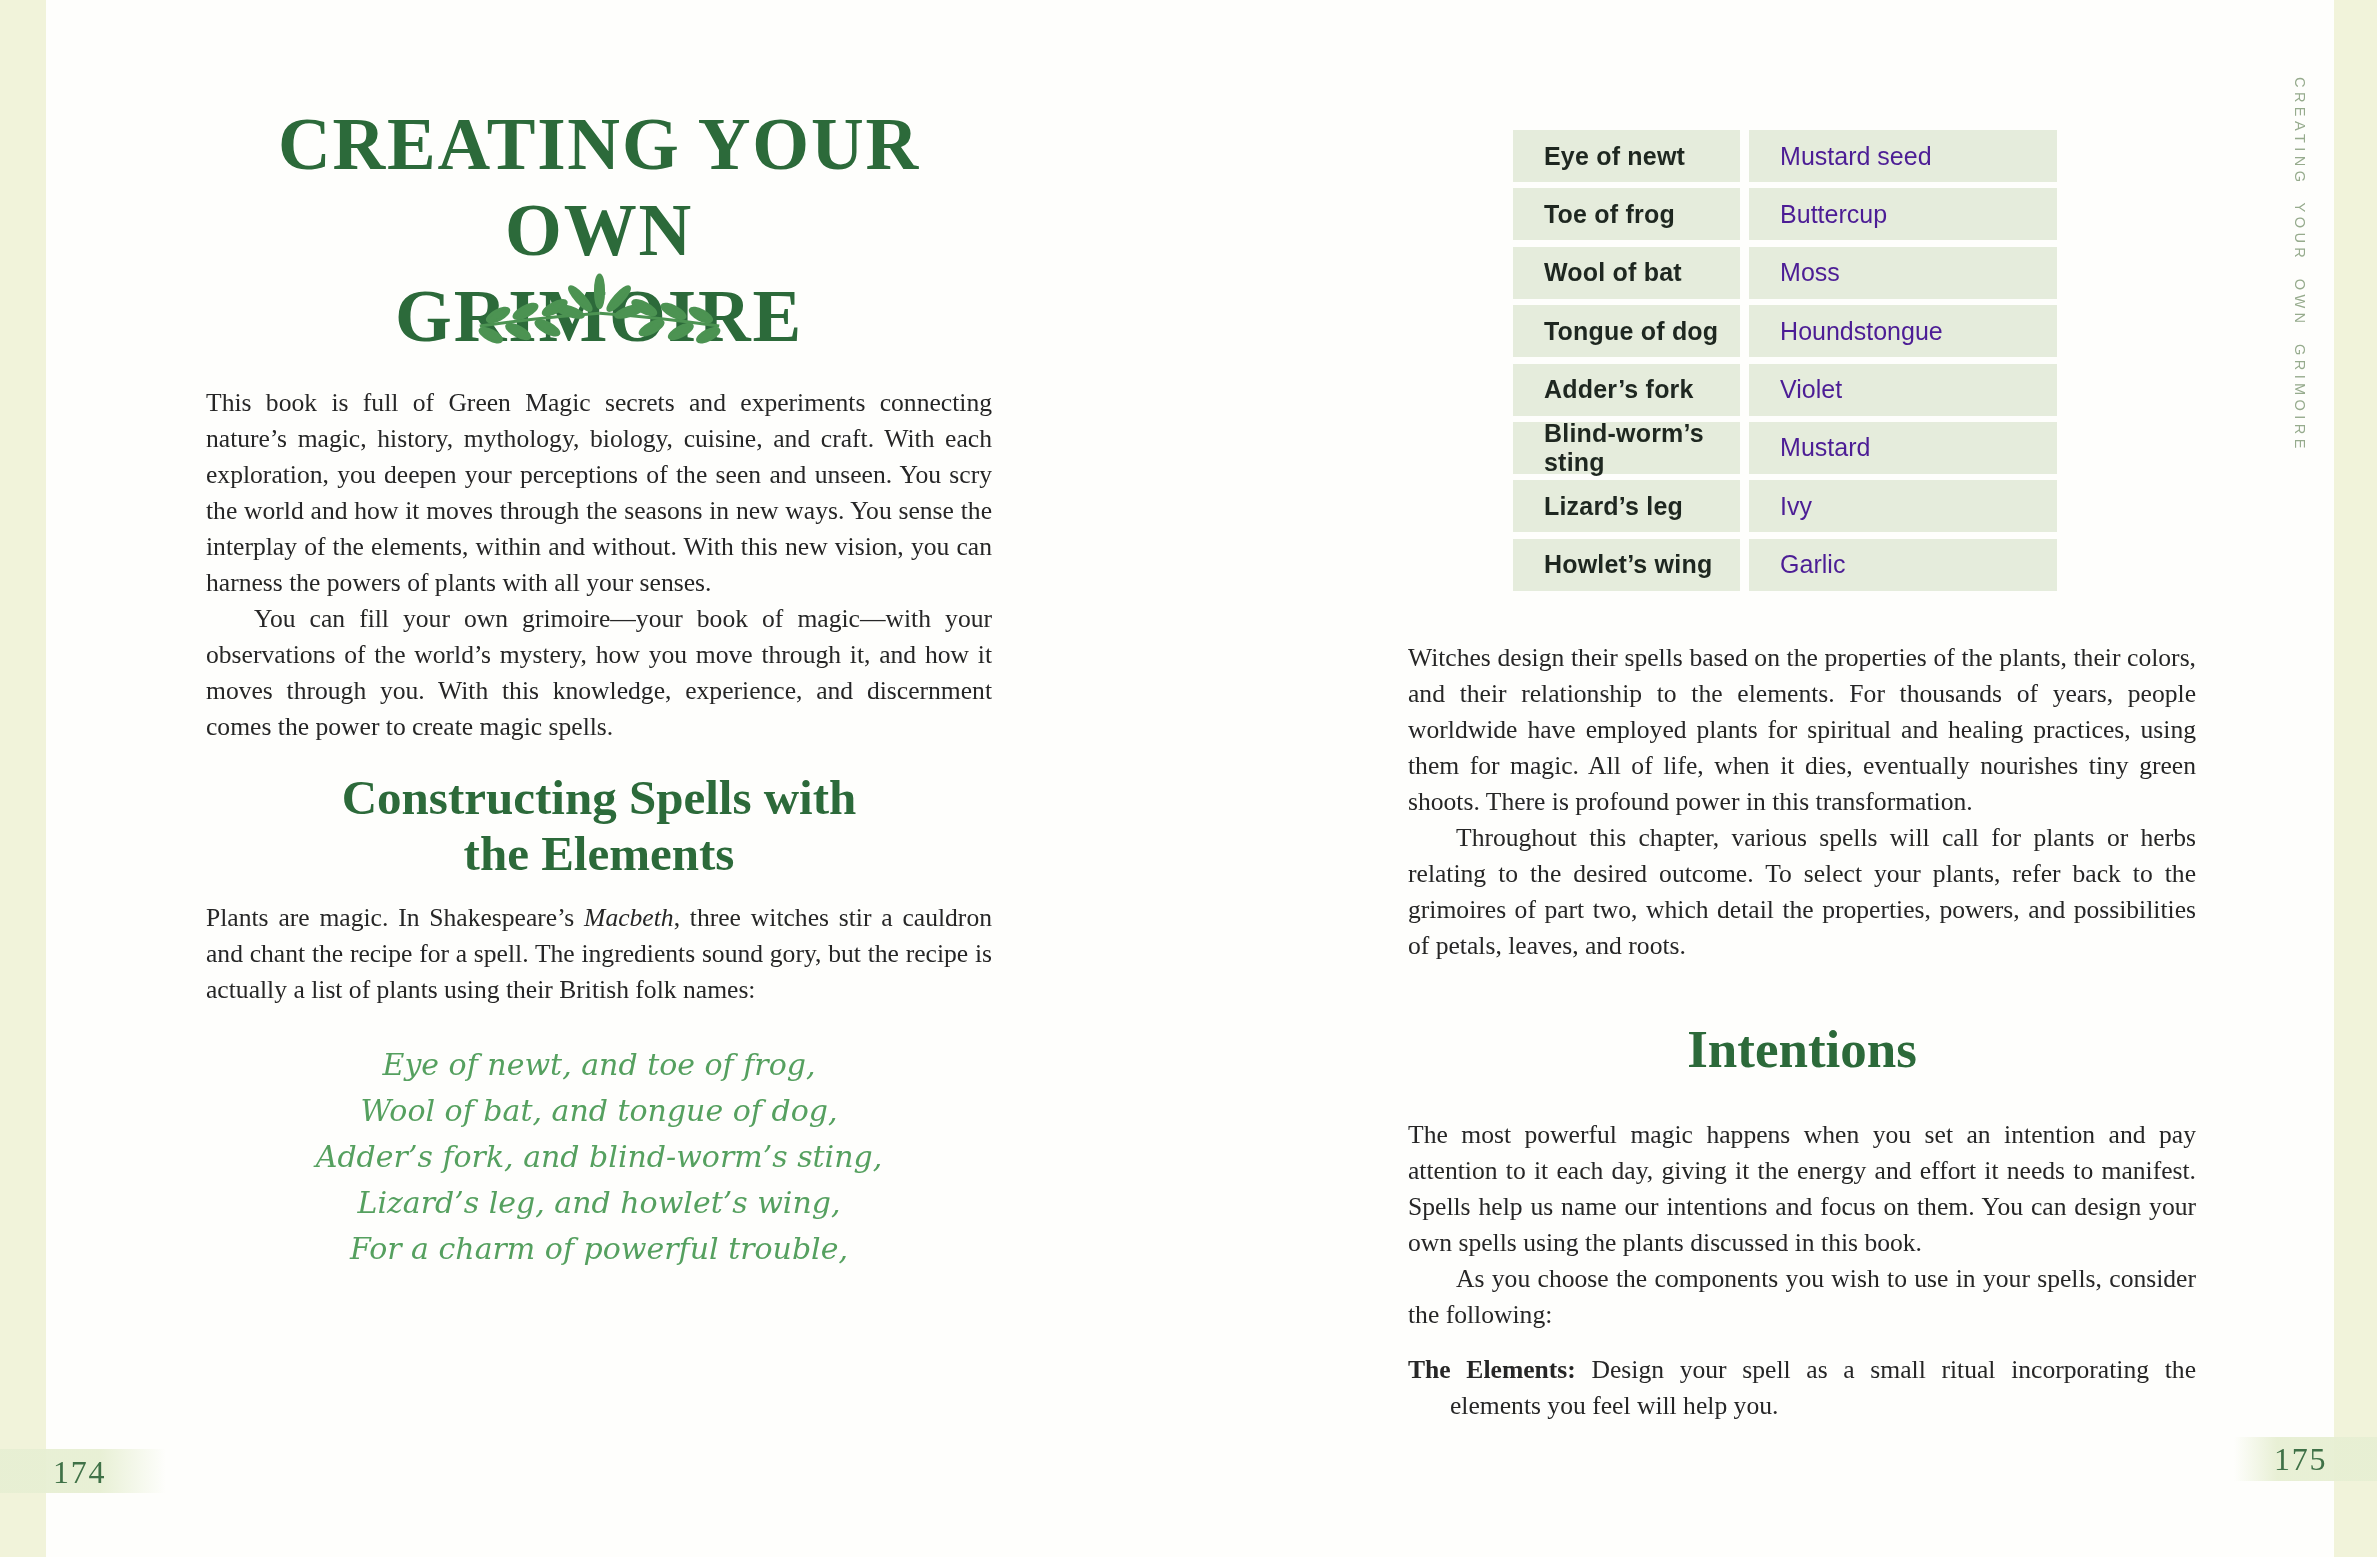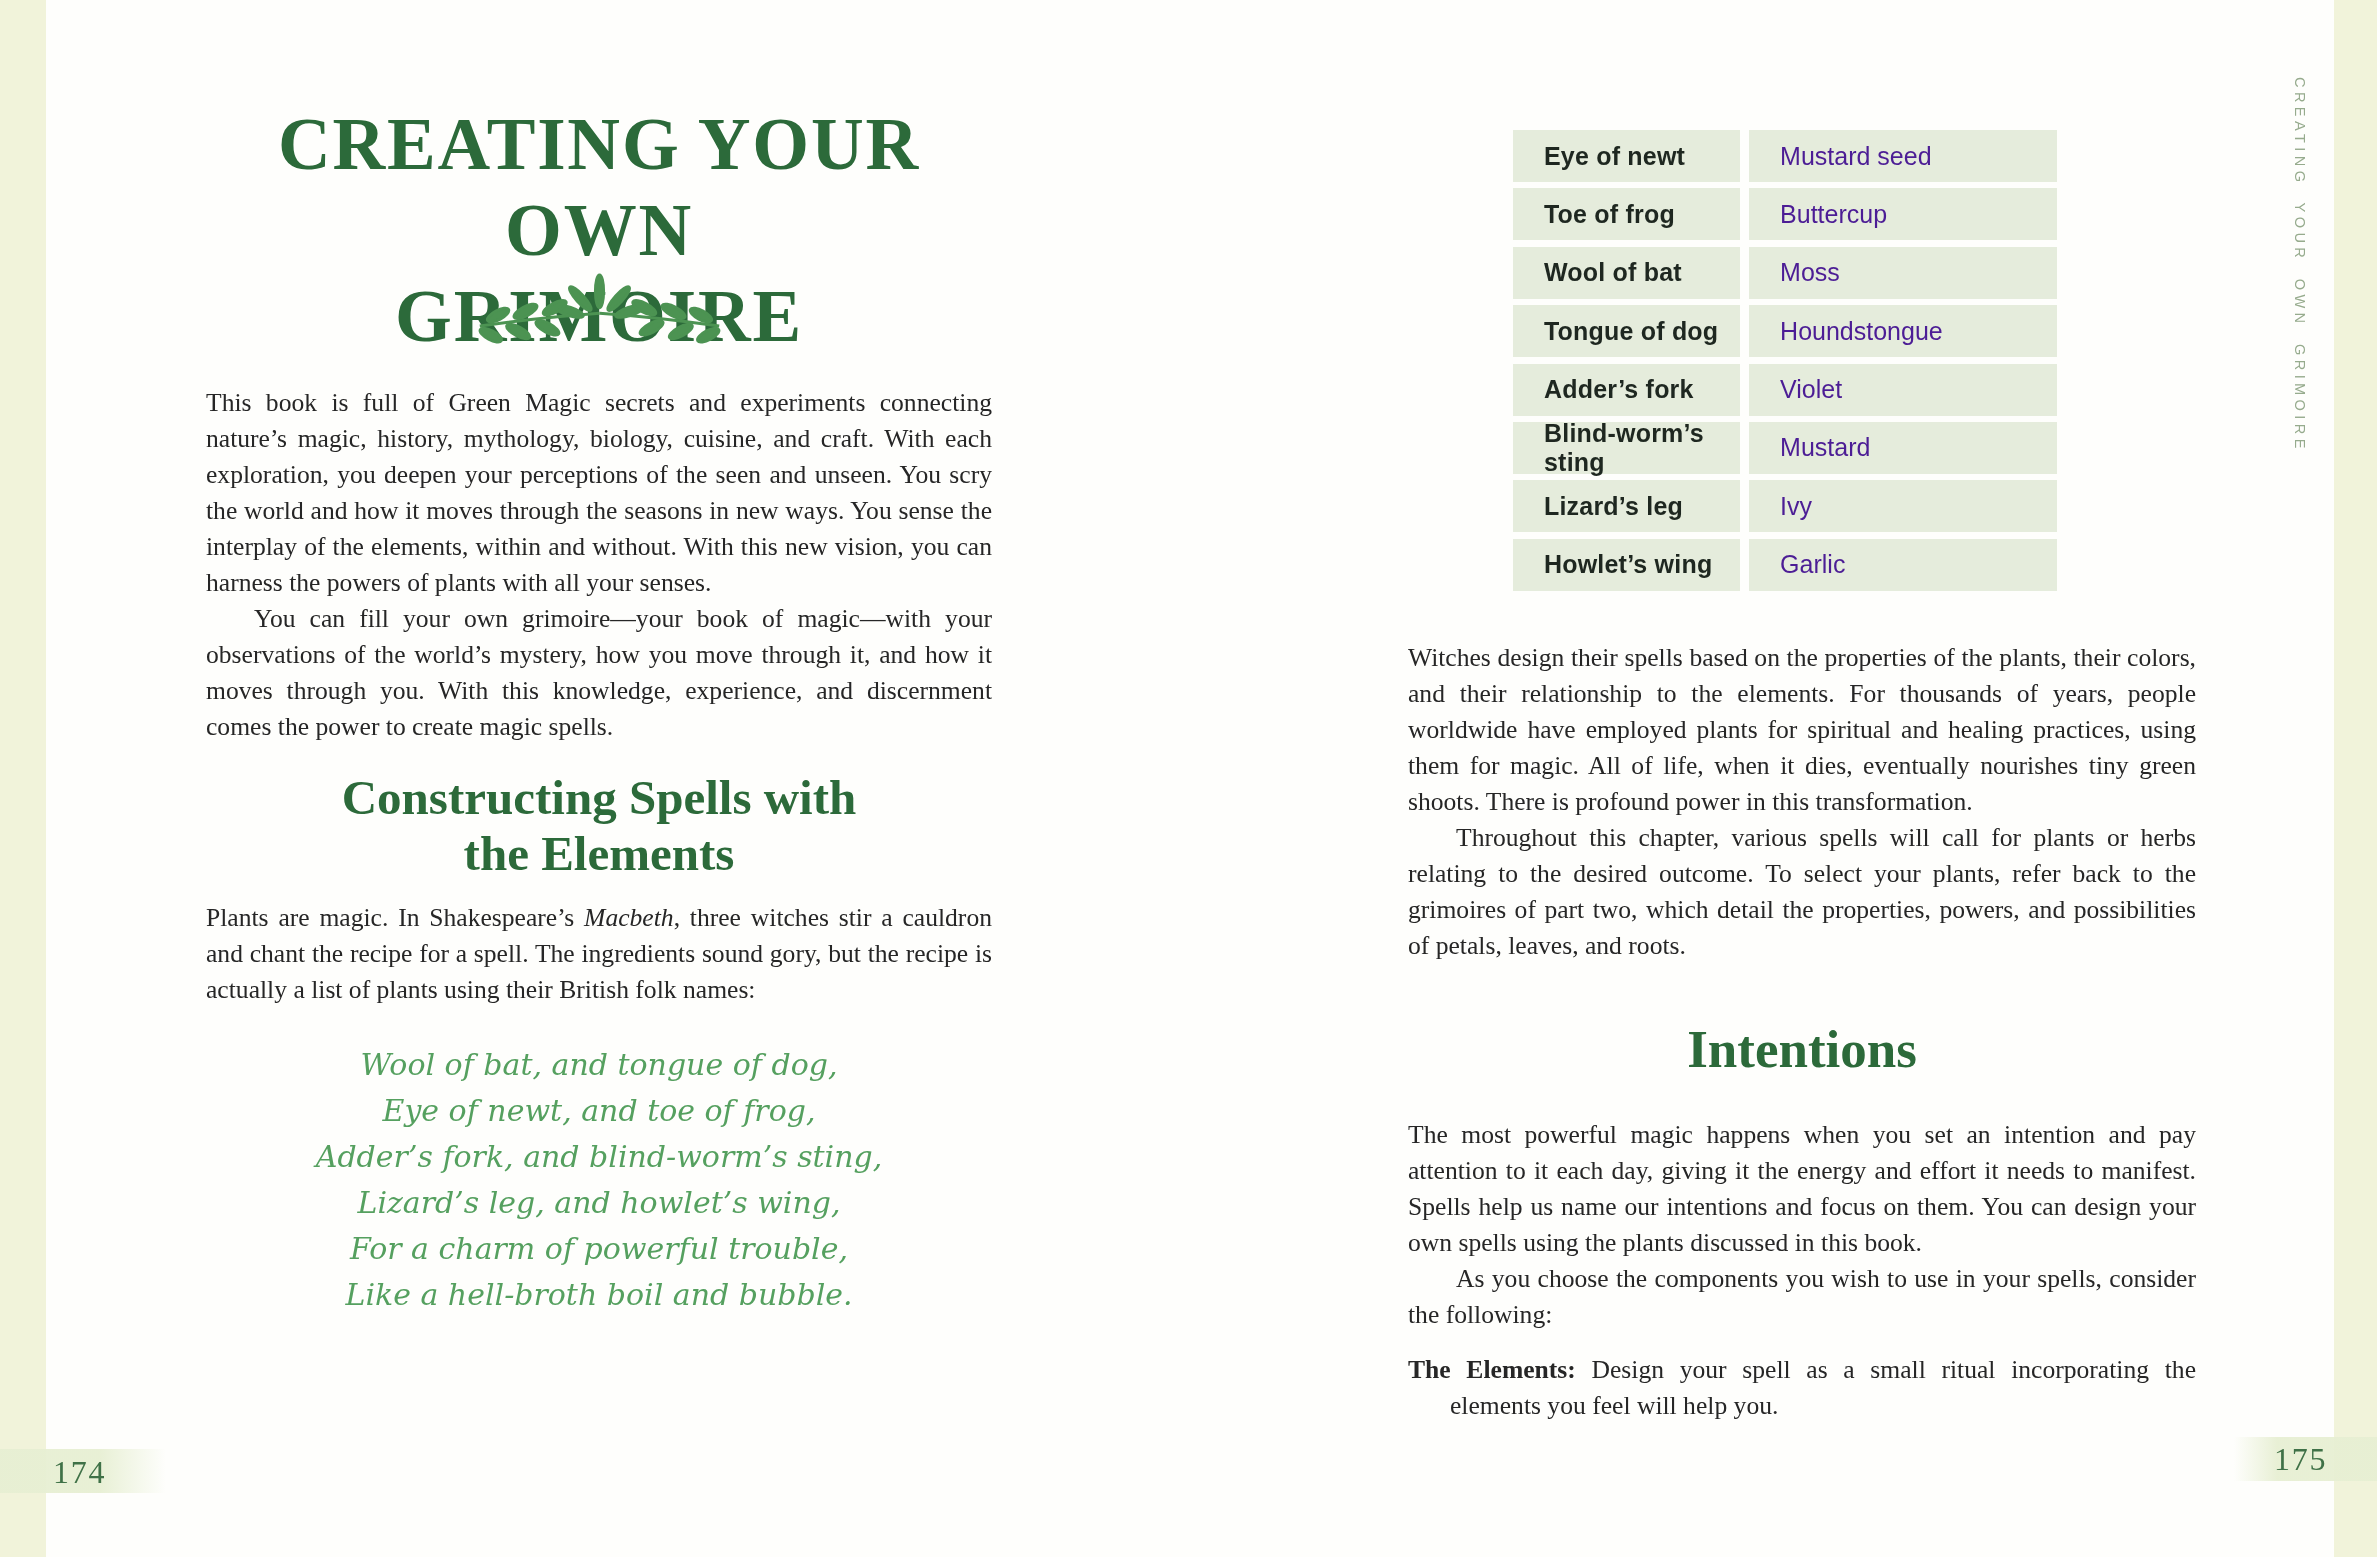--- a/index.html
+++ b/index.html
@@ -136,26 +136,25 @@
 <h2 class="lp-col section-heading" style="position:absolute;">
   <span>Constructing Spells with</span><br>
   <span>the Elements</span>
 </h2>
 
 <div class="lp-col body-block lp-para2" style="position:absolute;">
   <p><span>Plants are magic. In Shakespeare’s </span><span class="it">Macbeth</span><span>, three witches stir a cauldron and chant the recipe for a spell. The ingredients sound gory, but the recipe is actually a list of plants using their British folk names:</span></p>
 </div>
 
 <div class="lp-col poem" style="position:absolute;">
+  <div>Eye of newt, and toe of frog,</div>
   <div>Wool of bat, and tongue of dog,</div>
-  <div>Eye of newt, and toe of frog,</div>
   <div>Adder’s fork, and blind-worm’s sting,</div>
   <div>Lizard’s leg, and howlet’s wing,</div>
   <div>For a charm of powerful trouble,</div>
-  <div>Like a hell-broth boil and bubble.</div>
 </div>
 
 <div class="num-band l"></div>
 <div class="page-num l">174</div>
 
 <div class="folk-table">
   <div class="cell key">Eye of newt</div>
   <div class="cell val">Mustard seed</div>
   <div class="cell key">Toe of frog</div>
   <div class="cell val">Buttercup</div>

